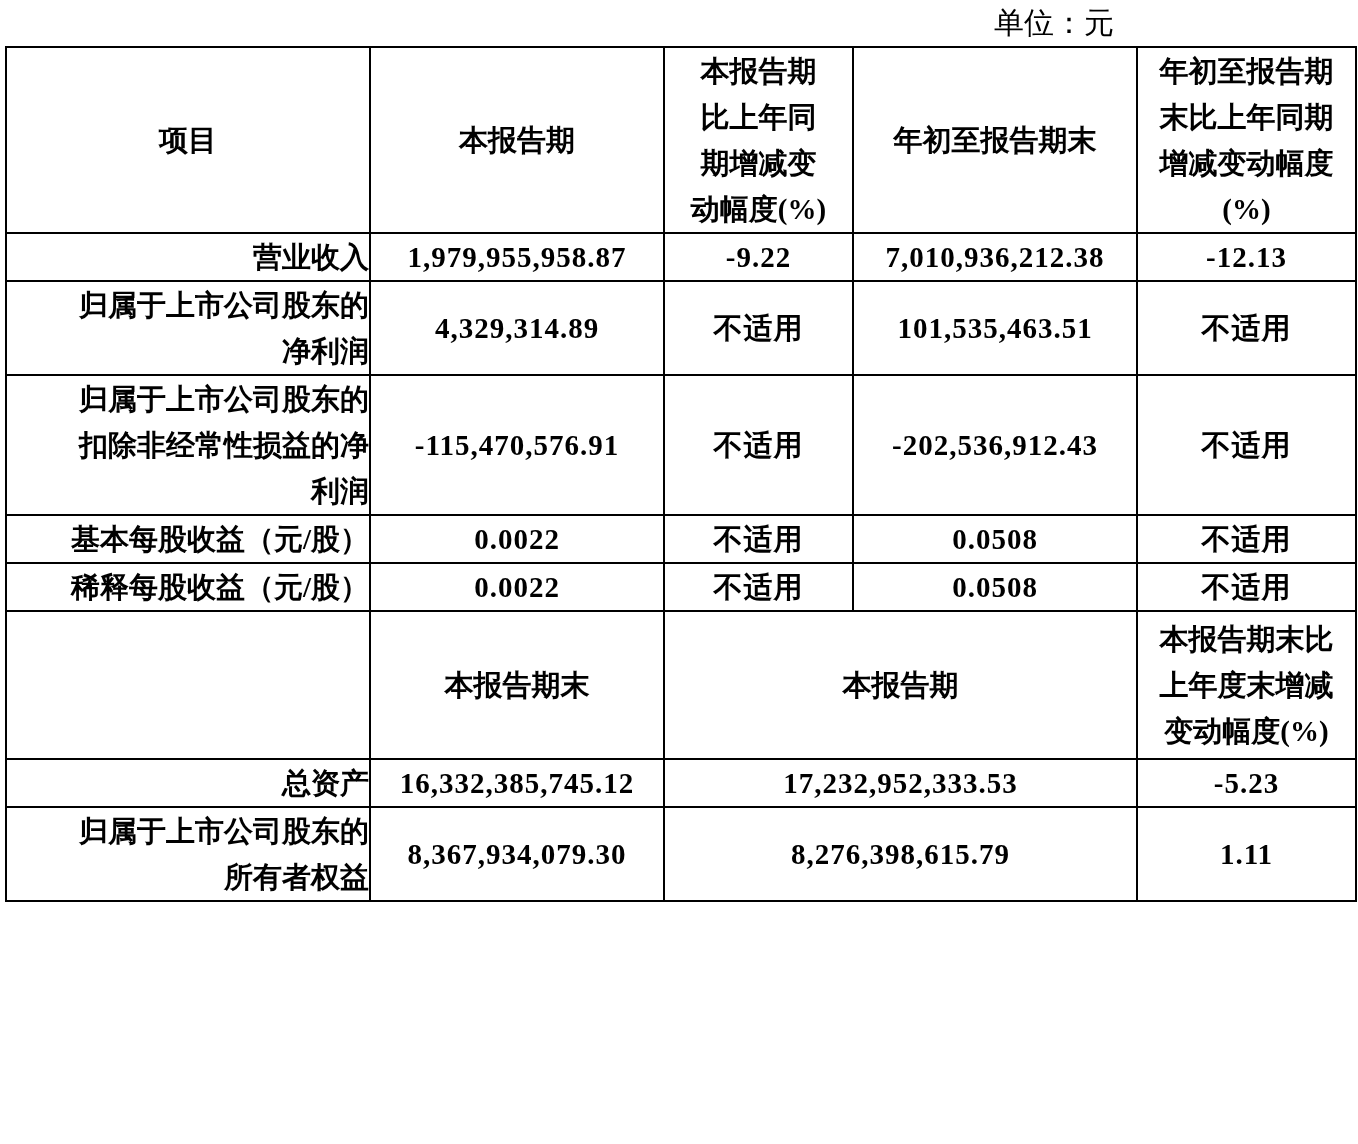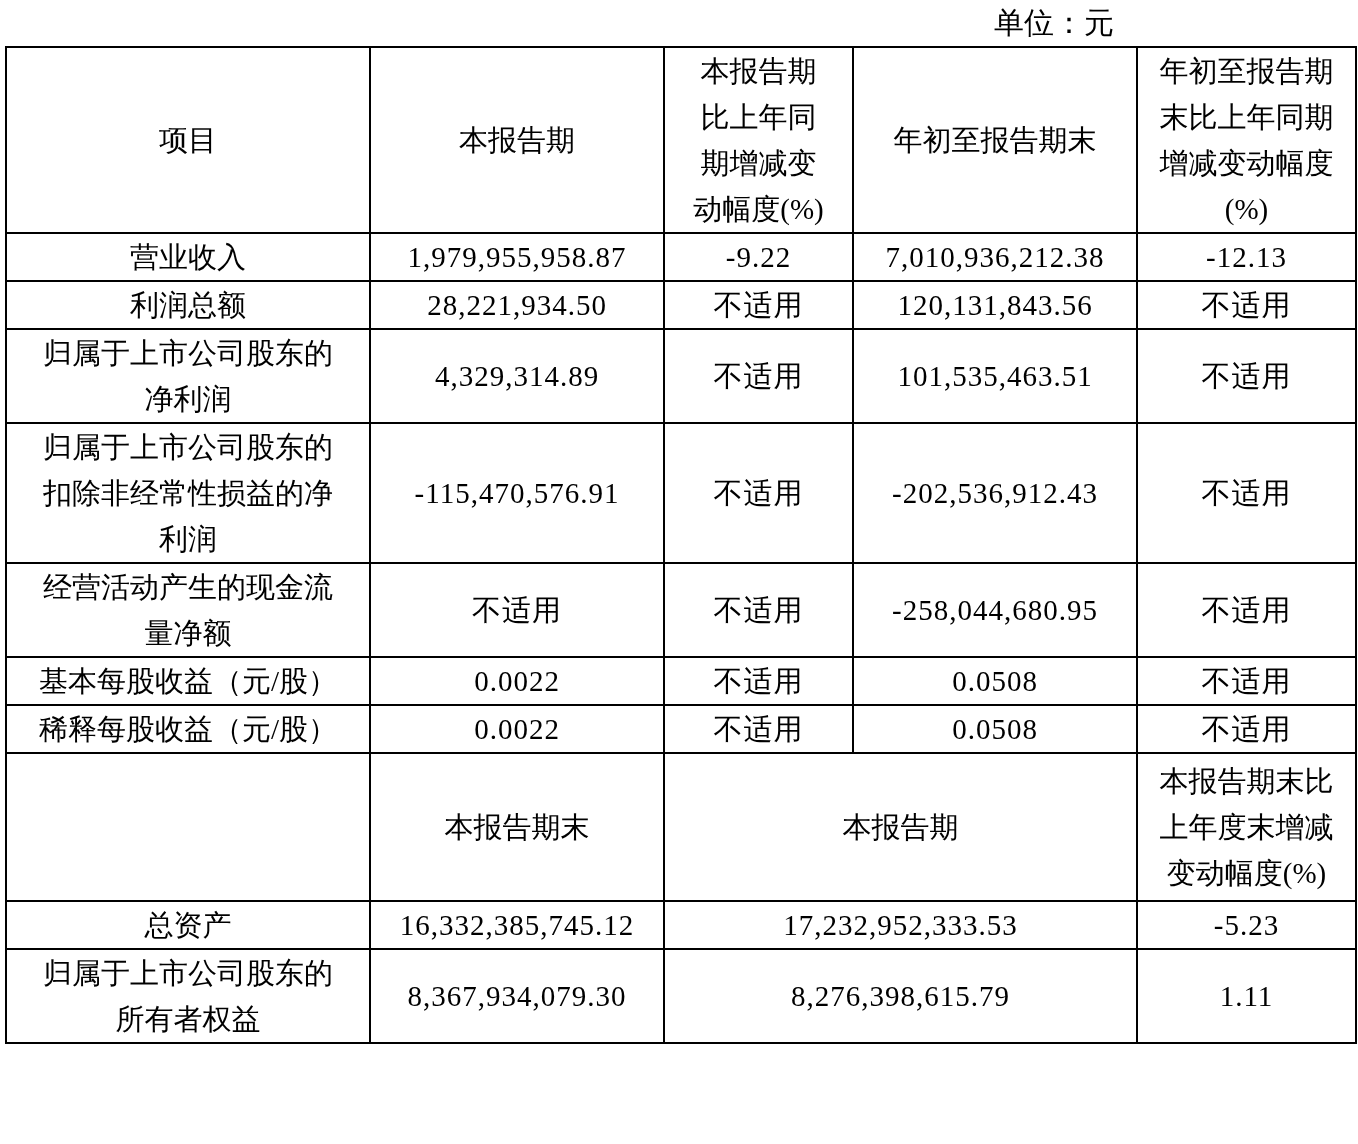--- a/index.html
+++ b/index.html
@@ -32,32 +32,32 @@
   }
   table.fin {
     border-collapse: collapse;
     table-layout: fixed;
     width: 1350px;
     margin-left: 5px;
   }
   table.fin td, table.fin th {
     border: 2px solid #000000;
     font-size: 29px;
-    font-weight: normal;
+    font-weight: bold;
     line-height: 46px;
     vertical-align: middle;
     white-space: pre-line;
     padding: 0;
     overflow: hidden;
   }
   td.hdr {
     text-align: center;
   }
   td.lbl {
-    text-align: center;
+    text-align: right;
     padding-left: 14px;
     padding-right: 6px;
   }
   td.num {
     text-align: center;
     padding-right: 10px;
     letter-spacing: 1px;
   }
   
   tr.rh-head   td { height: 182px; }
@@ -102,55 +102,40 @@
     </tr>
 
     <tr class="rh-single">
       <td class="lbl">营业收入</td>
       <td class="num">1,979,955,958.87</td>
       <td class="num">-9.22</td>
       <td class="num">7,010,936,212.38</td>
       <td class="num">-12.13</td>
     </tr>
 
-    <tr class="rh-single">
-      <td class="lbl">利润总额</td>
-      <td class="num">28,221,934.50</td>
-      <td class="num">不适用</td>
-      <td class="num">120,131,843.56</td>
-      <td class="num">不适用</td>
-    </tr>
 
     <tr class="rh-two">
       <td class="lbl">归属于上市公司股东的
 净利润</td>
       <td class="num">4,329,314.89</td>
       <td class="num">不适用</td>
       <td class="num">101,535,463.51</td>
       <td class="num">不适用</td>
     </tr>
 
     <tr class="rh-three">
       <td class="lbl">归属于上市公司股东的
 扣除非经常性损益的净
 利润</td>
       <td class="num">-115,470,576.91</td>
       <td class="num">不适用</td>
       <td class="num">-202,536,912.43</td>
       <td class="num">不适用</td>
     </tr>
 
-    <tr class="rh-two">
-      <td class="lbl">经营活动产生的现金流
-量净额</td>
-      <td class="num">不适用</td>
-      <td class="num">不适用</td>
-      <td class="num">-258,044,680.95</td>
-      <td class="num">不适用</td>
-    </tr>
 
     <tr class="rh-single">
       <td class="lbl">基本每股收益（元/股）</td>
       <td class="num">0.0022</td>
       <td class="num">不适用</td>
       <td class="num">0.0508</td>
       <td class="num">不适用</td>
     </tr>
 
     <tr class="rh-single">

